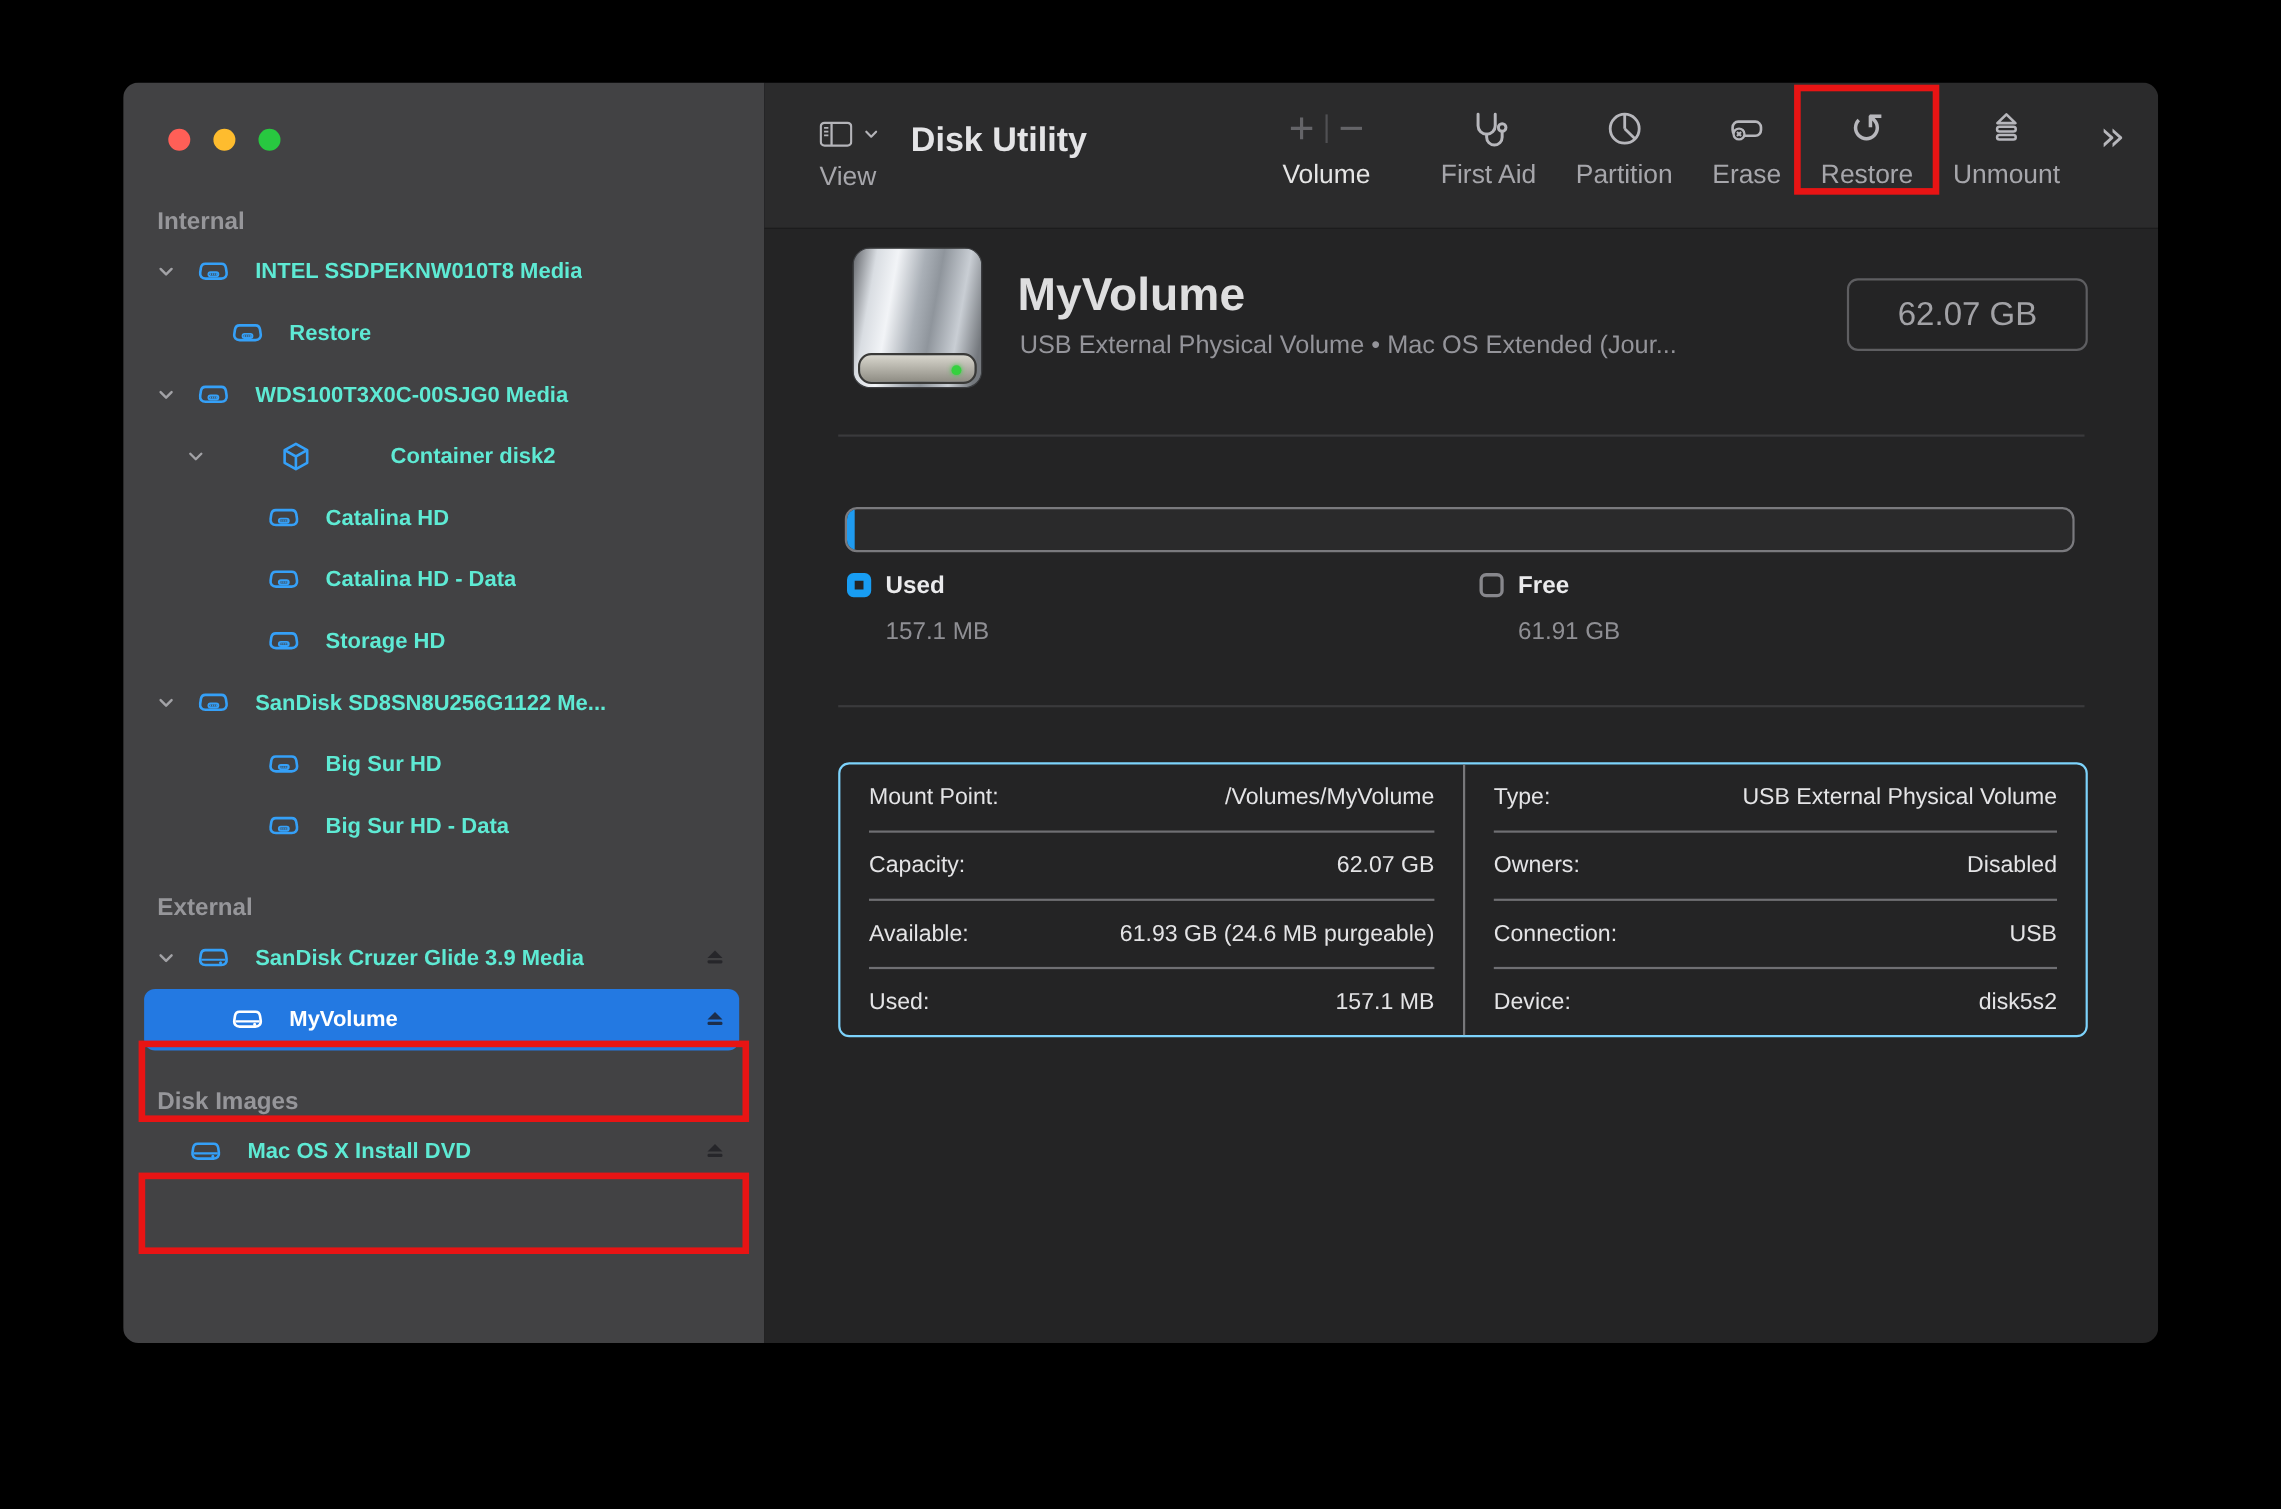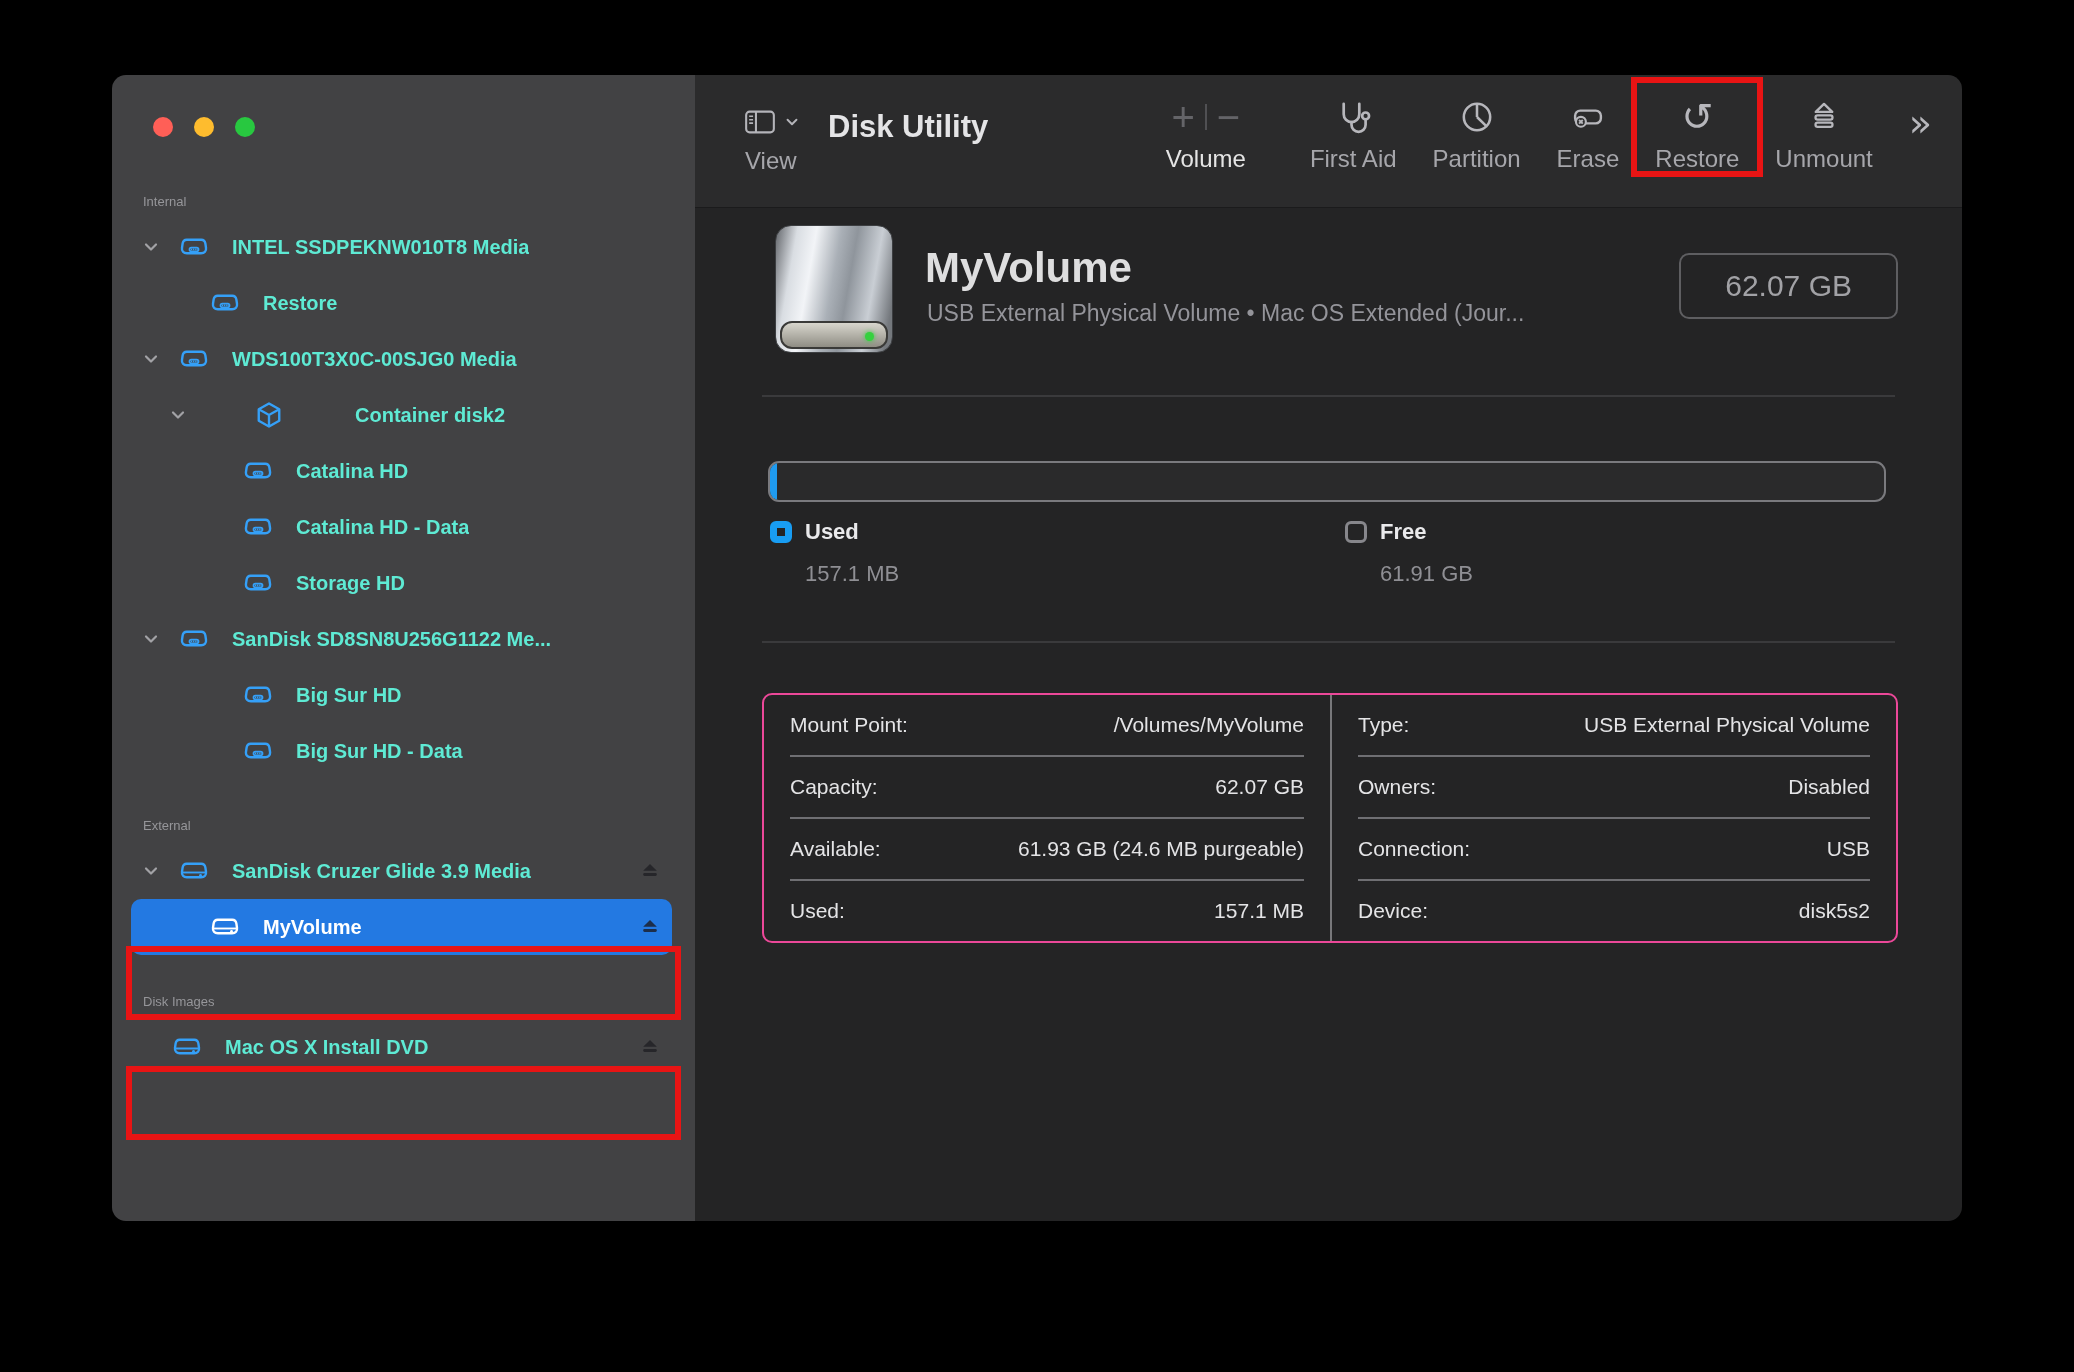--- a/index.html
+++ b/index.html
@@ -12,21 +12,21 @@
             box-shadow:0 30px 80px rgba(0,0,0,.7); }
 
   
   .sidebar { width:583px; background:#424244; position:relative; flex:0 0 auto; }
   .traffic { position:absolute; left:41px; top:42px; display:flex; gap:21px; }
   .tl { width:20px; height:20px; border-radius:50%; }
   .tl.red{background:#ff5f57;} .tl.yellow{background:#febc2e;} .tl.green{background:#28c840;}
 
   .slist { padding-top:108px; }
   .shdr { height:36px; margin:0 23px 0 19px; padding-left:12px; display:flex; align-items:center;
-          font-size:13px; font-weight:400; color:#96969a; }
+          font-size:22px; font-weight:700; color:#96969a; }
   .mt28 { margin-top:28px; }
 
   .srow { display:flex; align-items:center; height:56px; margin:0 23px 0 19px;
           border-radius:10px; font-size:20px; font-weight:600; color:#5eead4; }
   .srow .chev { width:40px; display:flex; justify-content:center; align-items:center; color:#a2a2a6; flex:0 0 auto;}
   .srow .ric { width:30px; height:30px; margin-left:8px; margin-right:23px; color:#35a0f8; flex:0 0 auto;}
   .srow .slabel { white-space:nowrap; overflow:hidden; text-overflow:ellipsis; }
   .ind1 { padding-left:27px;gap:48px; }
   .ind2n { padding-left:79px; }
   .ind3 { padding-left:112px; }
@@ -94,21 +94,21 @@
   .legend { position:absolute; top:311px; }
   .lg-used { left:75px; } .lg-free { left:650px; }
   .lrow { display:flex; align-items:center; gap:13px; }
   .swatch { width:22px; height:22px; border-radius:6px; flex:0 0 auto; }
   .sw-used { border:7px solid #189df3; }
   .sw-free { border:3px solid #87878c; }
   .llabel { font-size:22px; font-weight:700; color:#eaeaec; }
   .lvalue { margin-left:35px; margin-top:16px; font-size:22px; color:#8f8f94; }
 
   .info-table { position:absolute; left:67px; right:64px; top:485px; height:250px;
-     display:grid; grid-template-columns:1fr 1fr; border:2px solid #ec4899; border-radius:10px; }
+     display:grid; grid-template-columns:1fr 1fr; border:2px solid #7dd3fc; border-radius:10px; }
   .icol { display:flex; flex-direction:column; min-width:0; }
   .icol.rightc { border-left:2px solid #78787b; }
   .irow { flex:1; display:flex; align-items:center; justify-content:space-between;
           padding:0 26px; font-size:21px; color:#e4e4e6; }
   .ival { text-align:right; white-space:nowrap; }
   .ihdiv { height:0; border-top:2px solid #6f6f73; margin:0 26px; }
 
   svg { display:block; }
 </style>
 </head>

